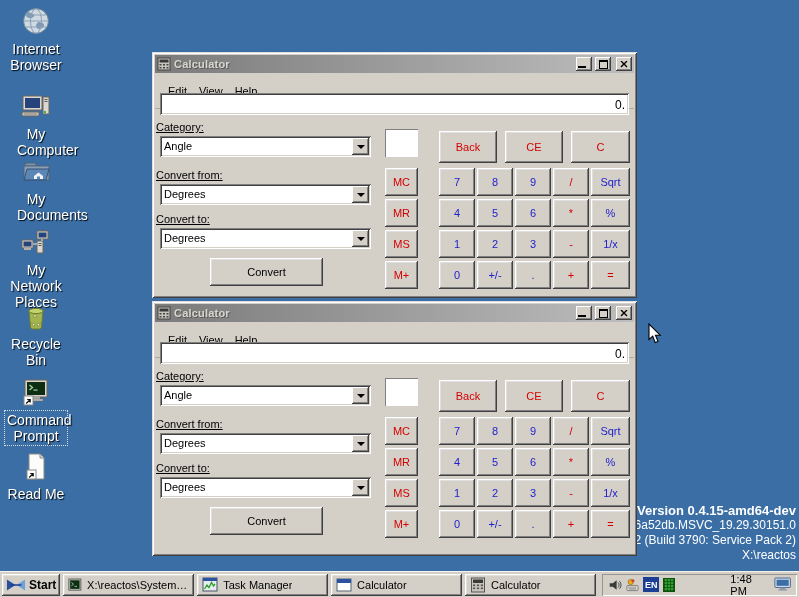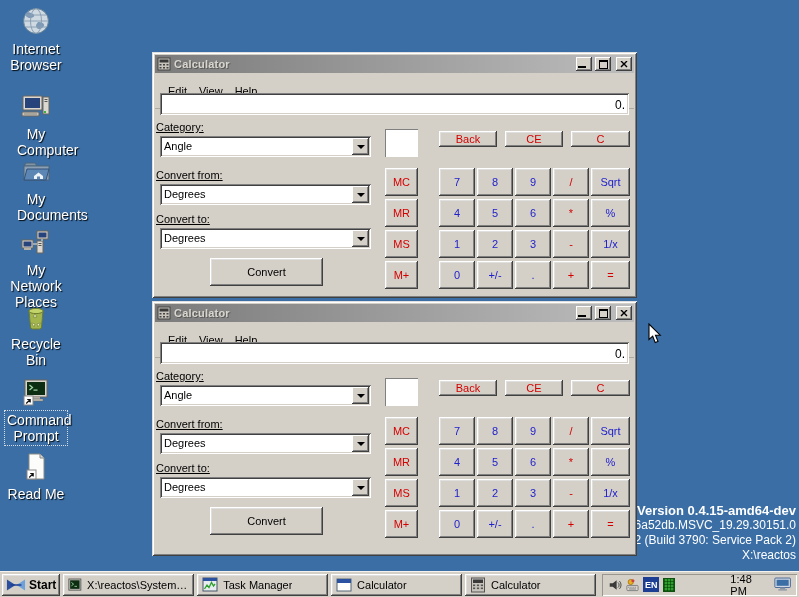--- a/index.html
+++ b/index.html
@@ -61,21 +61,21 @@
 
   .indicator { position:absolute; left:230px; top:56px; width:33px; height:28px; background:#fff;
                box-shadow: inset 1px 1px 0 #808080, inset -1px -1px 0 #fff; }
 
   .btn { display:flex; align-items:center; justify-content:center; font-size:11px;
          font-family:"Liberation Sans",sans-serif; border:none; cursor:default; }
   .kr { color:#D40000; } .kb { color:#2121CC; }
 
   .topkeys { position:absolute; left:284px; top:58px; display:grid;
              grid-template-columns:58px 58px 59px; column-gap:8px; }
-  .topkeys .btn { height:16px; }
+  .topkeys .btn { height:32px; }
   .memcol { position:absolute; left:230px; top:95px; display:grid; grid-auto-rows:28px; row-gap:3px; width:33px; }
   .keypad { position:absolute; left:284px; top:95px; display:grid;
             grid-template-columns:36px 36px 36px 36px 39px; grid-auto-rows:28px; column-gap:2px; row-gap:3px; }
   .convert { position:absolute; left:55px; top:185px; width:113px; height:28px; }
 
   
   .version { position:absolute; right:3px; top:503px; text-align:right; color:#fff; line-height:15px; font-size:12px; }
   .version .v1 { font-weight:bold; font-size:13px; }
 
   

